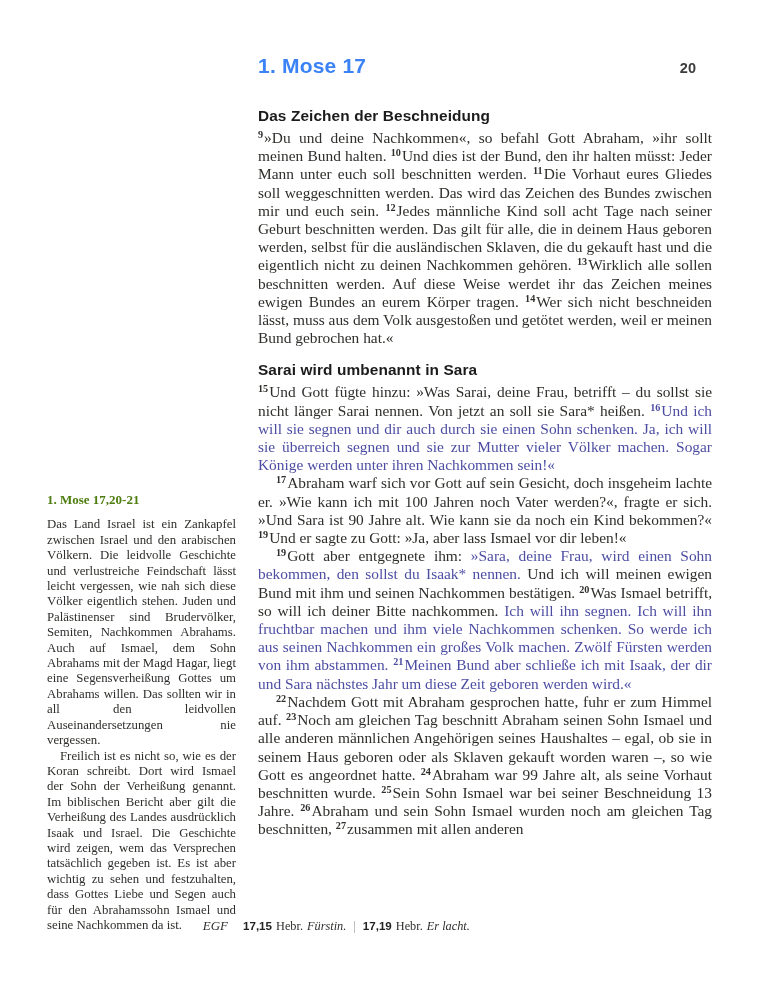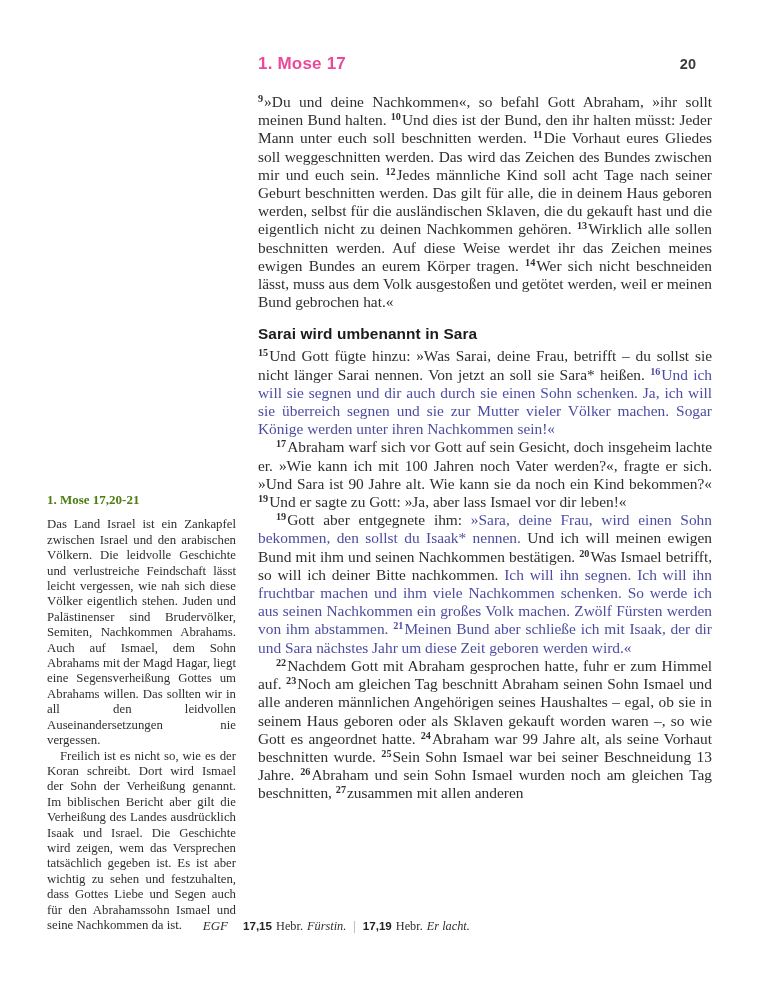--- a/index.html
+++ b/index.html
@@ -21,23 +21,23 @@
     position: absolute;
     top: 54px;
     left: 258px;
     width: 454px;
     display: flex;
     justify-content: space-between;
     align-items: baseline;
     font-family: "Liberation Sans", sans-serif;
   }
   .chapter-title {
-    font-size: 17px;
+    font-size: 21px;
     font-weight: bold;
-    color: #ec4899;
+    color: #3b82f6;
     letter-spacing: 0.2px;
   }
   .page-number {
     font-size: 14.5px;
     font-weight: 600;
     color: #3c3c3c;
     margin-right: 16px;
   }
   
   .scripture {
@@ -136,20 +136,21 @@
 
   <aside class="sidebar">
     <h3 class="sidebar-title">1. Mose 17,20-21</h3>
     <div>
         <p>Das Land Israel ist ein Zankapfel zwischen Israel und den arabischen Völkern. Die leidvolle Geschichte und verlustreiche Feindschaft lässt leicht vergessen, wie nah sich diese Völker eigentlich stehen. Juden und Palästinenser sind Brudervölker, Semiten, Nachkommen Abrahams. Auch auf Ismael, dem Sohn Abrahams mit der Magd Hagar, liegt eine Segensverheißung Gottes um Abrahams willen. Das sollten wir in all den leidvollen Auseinandersetzungen nie vergessen.</p>
         <p class="indent">Freilich ist es nicht so, wie es der Koran schreibt. Dort wird Ismael der Sohn der Verheißung genannt. Im biblischen Bericht aber gilt die Verheißung des Landes ausdrücklich Isaak und Israel. Die Geschichte wird zeigen, wem das Versprechen tatsächlich gegeben ist. Es ist aber wichtig zu sehen und festzuhalten, dass Gottes Liebe und Segen auch für den Abrahamssohn Ismael und seine Nachkommen da ist.</p>
       </div>
   </aside>
 
   <main class="scripture">
+      <h2 class="section-heading">Das Zeichen der Beschneidung</h2>
       <p><sup class="verse">9</sup><span>»Du und deine Nachkommen«, so befahl Gott Abraham, »ihr sollt meinen Bund halten. </span><sup class="verse">10</sup><span>Und dies ist der Bund, den ihr halten müsst: Jeder Mann unter euch soll beschnitten werden. </span><sup class="verse">11</sup><span>Die Vorhaut eures Gliedes soll weggeschnitten werden. Das wird das Zeichen des Bundes zwischen mir und euch sein. </span><sup class="verse">12</sup><span>Jedes männliche Kind soll acht Tage nach seiner Geburt beschnitten werden. Das gilt für alle, die in deinem Haus geboren werden, selbst für die ausländischen Sklaven, die du gekauft hast und die eigentlich nicht zu deinen Nachkommen gehören. </span><sup class="verse">13</sup><span>Wirklich alle sollen beschnitten werden. Auf diese Weise werdet ihr das Zeichen meines ewigen Bundes an eurem Körper tragen. </span><sup class="verse">14</sup><span>Wer sich nicht beschneiden lässt, muss aus dem Volk ausgestoßen und getötet werden, weil er meinen Bund gebrochen hat.«</span></p>
       <h2 class="section-heading">Sarai wird umbenannt in Sara</h2>
       <p><sup class="verse">15</sup><span>Und Gott fügte hinzu: »Was Sarai, deine Frau, betrifft – du sollst sie nicht länger Sarai nennen. Von jetzt an soll sie Sara* heißen. </span><sup class="verse blue">16</sup><span class="blue">Und ich will sie segnen und dir auch durch sie einen Sohn schenken. Ja, ich will sie überreich segnen und sie zur Mutter vieler Völker machen. Sogar Könige werden unter ihren Nachkommen sein!«</span></p>
       <p class="indent"><sup class="verse">17</sup><span>Abraham warf sich vor Gott auf sein Gesicht, doch insgeheim lachte er. »Wie kann ich mit 100 Jahren noch Vater werden?«, fragte er sich. »Und Sara ist 90 Jahre alt. Wie kann sie da noch ein Kind bekommen?« </span><sup class="verse">19</sup><span>Und er sagte zu Gott: »Ja, aber lass Ismael vor dir leben!«</span></p>
       <p class="indent"><sup class="verse">19</sup><span>Gott aber entgegnete ihm: </span><span class="blue">»Sara, deine Frau, wird einen Sohn bekommen, den sollst du Isaak* nennen. </span><span>Und ich will meinen ewigen Bund mit ihm und seinen Nachkommen bestätigen. </span><sup class="verse">20</sup><span>Was Ismael betrifft, so will ich deiner Bitte nachkommen. </span><span class="blue">Ich will ihn segnen. Ich will ihn fruchtbar machen und ihm viele Nachkommen schenken. So werde ich aus seinen Nachkommen ein großes Volk machen. Zwölf Fürsten werden von ihm abstammen. </span><sup class="verse blue">21</sup><span class="blue">Meinen Bund aber schließe ich mit Isaak, der dir und Sara nächstes Jahr um diese Zeit geboren werden wird.«</span></p>
       <p class="indent"><sup class="verse">22</sup><span>Nachdem Gott mit Abraham gesprochen hatte, fuhr er zum Himmel auf. </span><sup class="verse">23</sup><span>Noch am gleichen Tag beschnitt Abraham seinen Sohn Ismael und alle anderen männlichen Angehörigen seines Haushaltes – egal, ob sie in seinem Haus geboren oder als Sklaven gekauft worden waren –, so wie Gott es angeordnet hatte. </span><sup class="verse">24</sup><span>Abraham war 99 Jahre alt, als seine Vorhaut beschnitten wurde. </span><sup class="verse">25</sup><span>Sein Sohn Ismael war bei seiner Beschneidung 13 Jahre. </span><sup class="verse">26</sup><span>Abraham und sein Sohn Ismael wurden noch am gleichen Tag beschnitten, </span><sup class="verse">27</sup><span>zusammen mit allen anderen</span></p>
     </main>
 
   <div class="author-sig">EGF</div>
 

